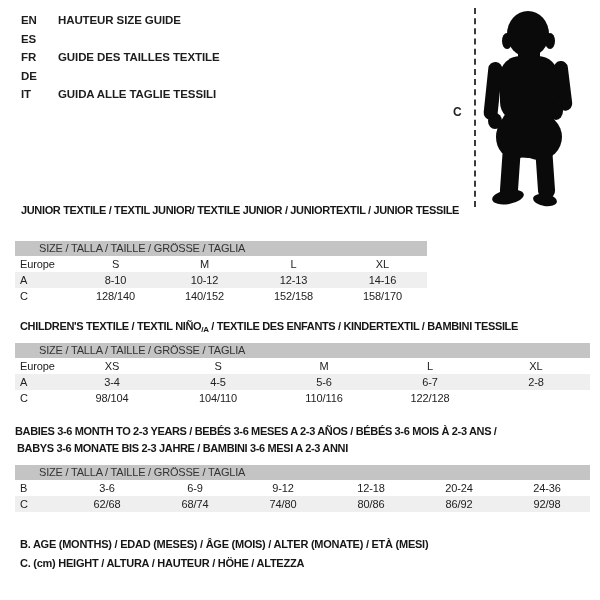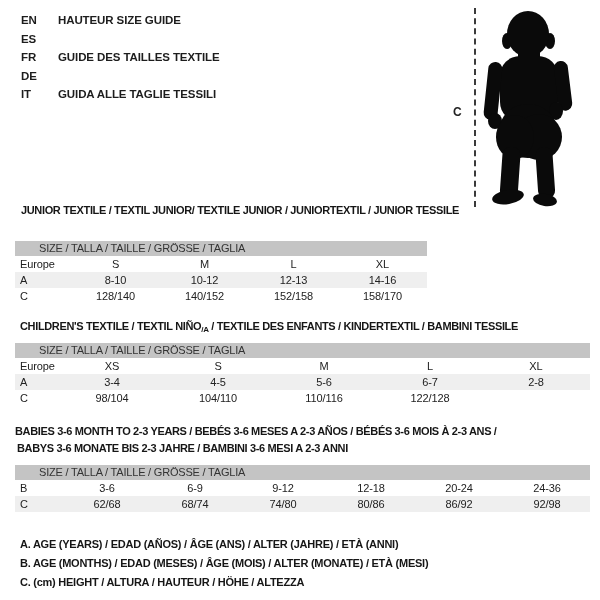--- a/index.html
+++ b/index.html
@@ -182,18 +182,17 @@
       <span class="val">62/68</span>
       <span class="val">68/74</span>
       <span class="val">74/80</span>
       <span class="val">80/86</span>
       <span class="val">86/92</span>
       <span class="val">92/98</span>
     </div>
   </div>
 
   <div class="notes">
-    <div class="note-line">A. AGE (YEARS) / EDAD (AÑOS) / ÂGE (ANS) / ALTER (JAHRE) / ETÀ (ANNI)</div>
     <div class="note-line">B. AGE (MONTHS) / EDAD (MESES) / ÂGE (MOIS) / ALTER (MONATE) / ETÀ (MESI)</div>
     <div class="note-line">C. (cm) HEIGHT / ALTURA / HAUTEUR / HÖHE / ALTEZZA</div>
   </div>
 
 </div>
 
 </body></html>

